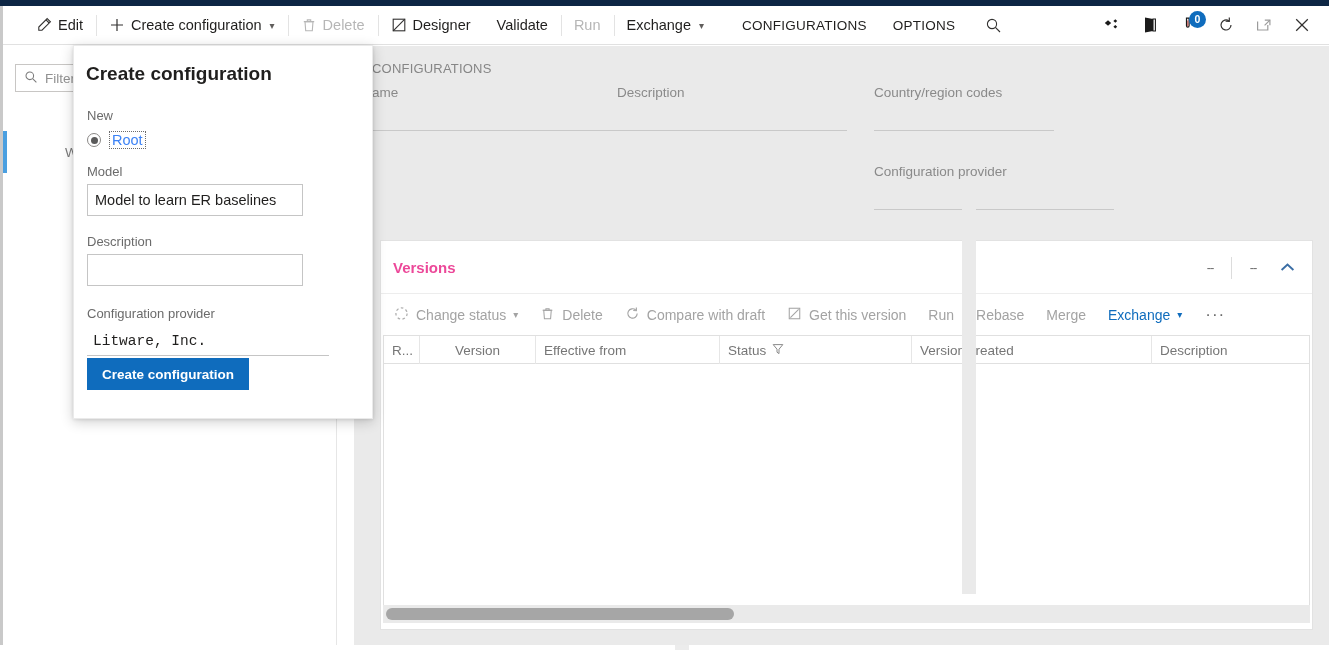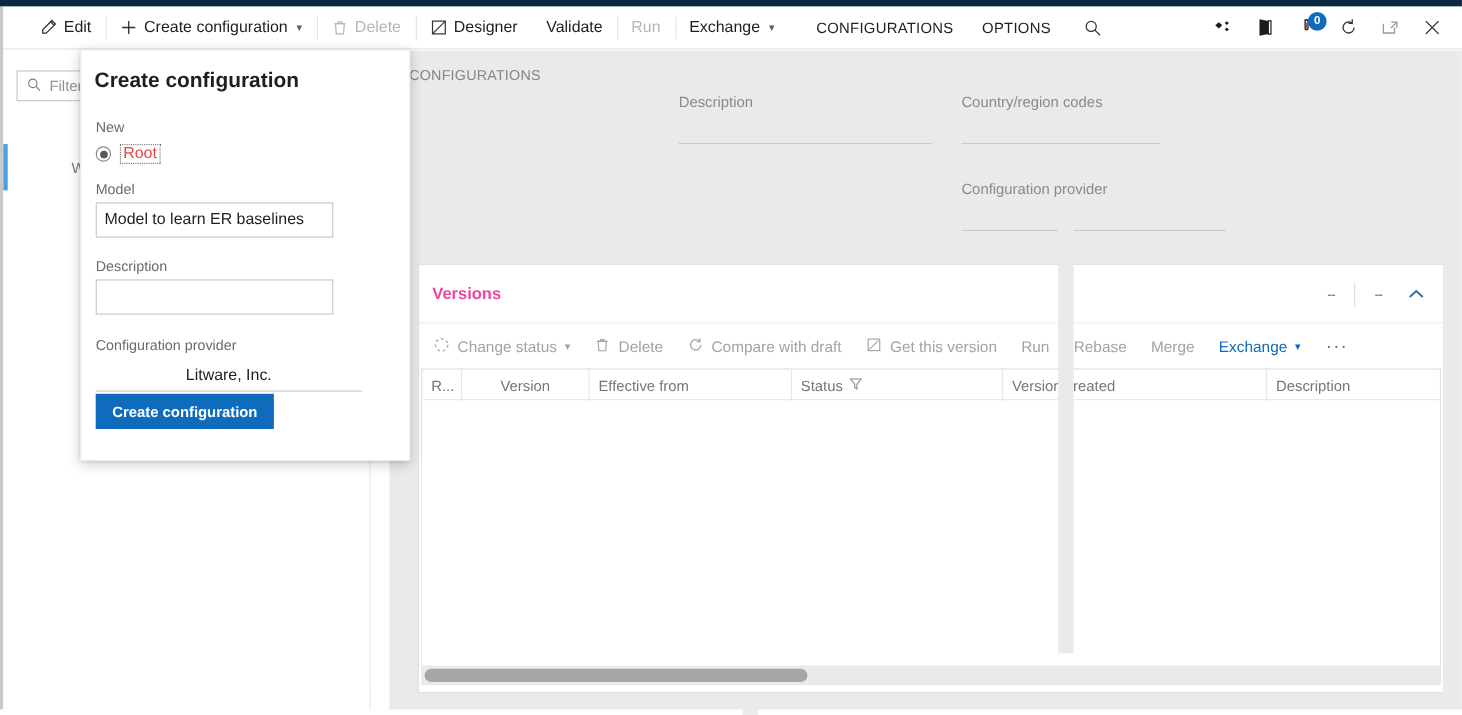--- a/index.html
+++ b/index.html
@@ -159,35 +159,34 @@
   }
   .dlg-title { position:absolute; left:12px; top:17px; font-size:19px; font-weight:600; color:#201f1e; }
   .dlg-sub { position:absolute; left:13px; top:62px; font-size:13px; color:#6b6b6b; }
   .radio-row { position:absolute; left:13px; top:86px; display:flex; align-items:center; gap:9px; cursor:pointer; }
   .radio {
     width:14px; height:14px; border-radius:50%;
     border:1px solid #8a8886; background:#fff;
     display:flex; align-items:center; justify-content:center;
   }
   .radio i { width:7px; height:7px; border-radius:50%; background:#5a5a5a; display:block; }
-  .radio-lb { font-size:14.5px; color:#ef4444; outline:1px dotted #6b6b6b; padding:0 2px; }
+  .radio-lb { font-size:14.5px; color:#3b82f6; outline:1px dotted #6b6b6b; padding:0 2px; }
 
   .f-label { position:absolute; font-size:13px; color:#6b6b6b; }
   .f-input {
     position:absolute; width:216px; height:32px;
     border:1px solid #c5c5c5; background:#fff;
     font-family:"Liberation Sans", sans-serif; font-size:14.5px; color:#201f1e;
     padding:0 7px;
   }
   .f-flat {
     position:absolute; width:242px; height:30px;
     border:none; border-bottom:1px solid #c5c5c5; background:transparent;
-    font-family:Liberation Sans, sans-serif; font-size:14.5px; color:#201f1e;
+    font-family:Liberation Mono, monospace; font-size:14.5px; color:#201f1e;
     padding:0 6px;
-    text-align:center;
   }
   .primary-btn {
     position:absolute; left:13px; top:312px; height:32px; padding:0 15px;
     background:#0f6cbd; color:#fff; border:none;
     font-family:"Liberation Sans", sans-serif; font-size:13.5px; font-weight:600;
     cursor:pointer;
   }
 </style>
 </head>
 <body>
@@ -324,20 +323,24 @@
     </div>
   </div>
   <div class="left-scroll-track">
     <div class="left-scroll-thumb"></div>
   </div>
 
   <div class="rightdim">
 
     <div class="crumb">CONFIGURATIONS</div>
 
+    <div class="fld" style="left:18px; top:39px; width:248px;">
+      <div class="lb">ame</div>
+      <div class="ul"></div>
+    </div>
 
     <div class="fld" style="left:263px; top:39px; width:230px;">
       <div class="lb">Description</div>
       <div class="ul"></div>
     </div>
 
     <div class="fld" style="left:520px; top:39px; width:180px;">
       <div class="lb">Country/region codes</div>
       <div class="ul"></div>
     </div>

